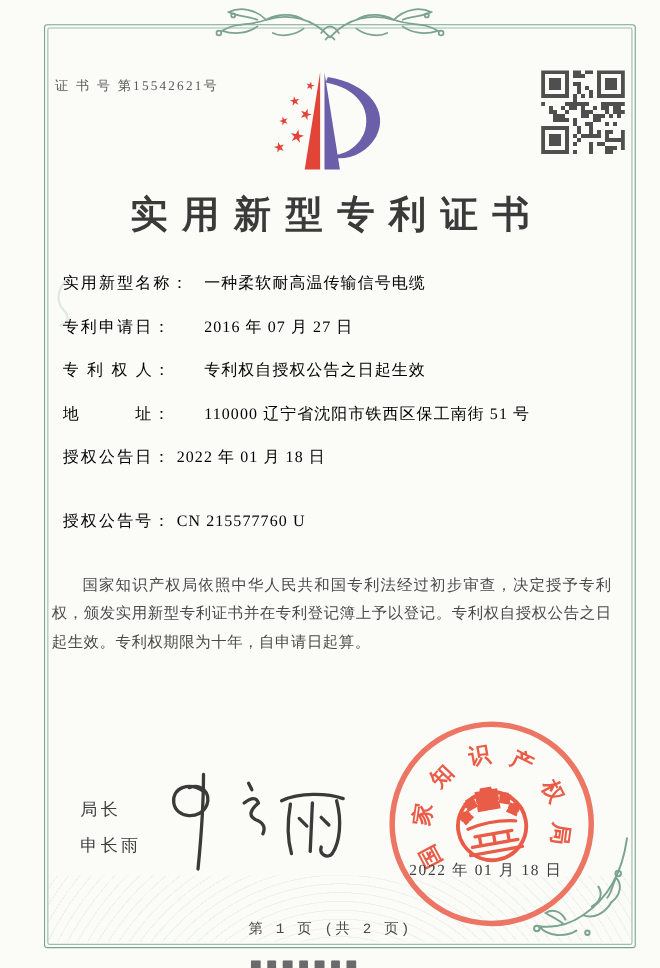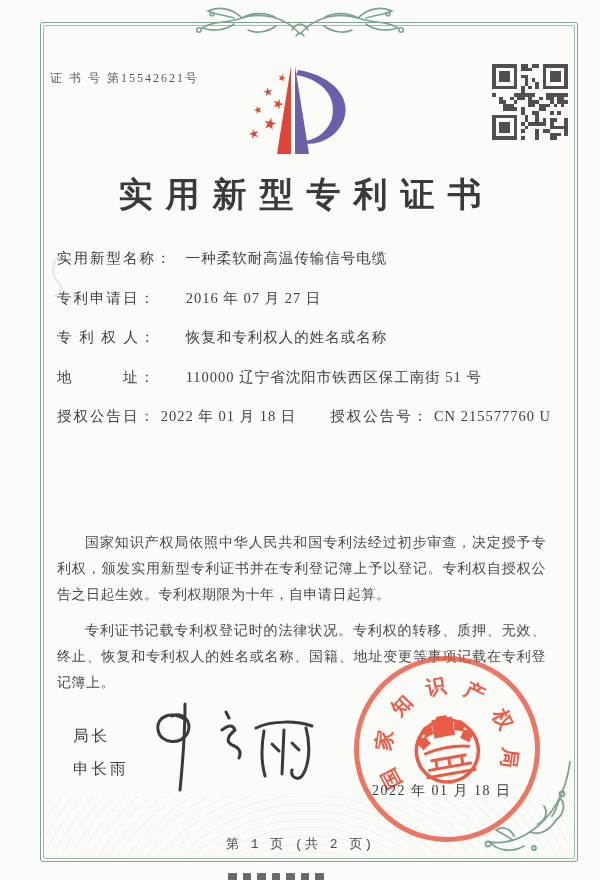--- a/index.html
+++ b/index.html
@@ -27,30 +27,30 @@
   .logo{left:232px;top:58px;width:130px;height:106px;}
   .qr{left:492px;top:64px;width:76px;height:76px;}
 
   .title{
     left:0;right:0;top:172px;text-align:center;
     font-size:34px;letter-spacing:13px;font-weight:600;color:#3a3a3a;
     text-indent:13px; 
   }
 
   
-  .fields{left:57px;top:246px;right:40px;font-size:14.5px;color:#404040;}
+  .fields{left:57px;top:246px;right:40px;font-size:14.5px;color:#000000;}
   .frow{margin-bottom:15.5px;line-height:24px;letter-spacing:1px;white-space:nowrap;}
   .flabel{display:inline-block;min-width:124px;letter-spacing:2px;}
   .fvalue{letter-spacing:1px;}
-  .grant-row{display:flex;gap:34px;}
+  .grant-row{display:flex;gap:34px;flex-direction:column;}
 
   
   .paras{left:47px;right:44px;top:520px;font-size:14px;line-height:26px;
     text-align:justify;color:#4a4a4a;letter-spacing:0.5px;}
-  .paras p{margin:10px;text-indent:2em;font-family:Liberation Mono, monospace;}
+  .paras p{margin:0;text-indent:2em;font-family:Liberation Mono, monospace;}
 
   
   .director{left:57px;top:726px;font-size:15.5px;color:#3d3d3d;letter-spacing:3px;margin-left:16px;}
   .director div{margin-bottom:12px;}
   .signature{left:140px;top:698px;width:195px;height:100px;}
 
   
   .seal{
     left:354px;top:656px;width:176px;height:176px;border-radius:50%;
     border:5px solid rgba(232,80,58,.85);
@@ -182,41 +182,40 @@
   <div class="frow">
     <span class="flabel">实用新型名称：</span>
     <span class="fvalue">一种柔软耐高温传输信号电缆</span>
   </div>
   <div class="frow">
     <span class="flabel">专利申请日：</span>
     <span class="fvalue">2016 年 07 月 27 日</span>
   </div>
   <div class="frow">
     <span class="flabel">专 利 权 人：</span>
-    <span class="fvalue">恢复和专利权人的姓名或名称</span>
+    <span class="fvalue">专利权自授权公告之日起生效</span>
   </div>
   <div class="frow">
     <span class="flabel">地　　　址：</span>
     <span class="fvalue">110000 辽宁省沈阳市铁西区保工南街 51 号</span>
   </div>
   <div class="frow grant-row">
     <span>
       <span class="flabel" style="min-width:0">授权公告日：</span>
       <span class="fvalue">2022 年 01 月 18 日</span>
     </span>
     <span>
       <span class="flabel" style="min-width:0">授权公告号：</span>
       <span class="fvalue">CN 215577760 U</span>
     </span>
   </div>
 </div>
 
 <div class="abs paras">
   <p>国家知识产权局依照中华人民共和国专利法经过初步审查，决定授予专利权，颁发实用新型专利证书并在专利登记簿上予以登记。专利权自授权公告之日起生效。专利权期限为十年，自申请日起算。</p>
-  <p>专利证书记载专利权登记时的法律状况。专利权的转移、质押、无效、终止、恢复和专利权人的姓名或名称、国籍、地址变更等事项记载在专利登记簿上。</p>
 </div>
 
 <div class="abs director">
   <div>局长</div>
   <div>申长雨</div>
 </div>
 
 <svg class="abs signature" viewBox="0 0 195 100">
   <g stroke="#3a3a3a" stroke-width="3" fill="none" stroke-linecap="round" stroke-linejoin="round">
 

